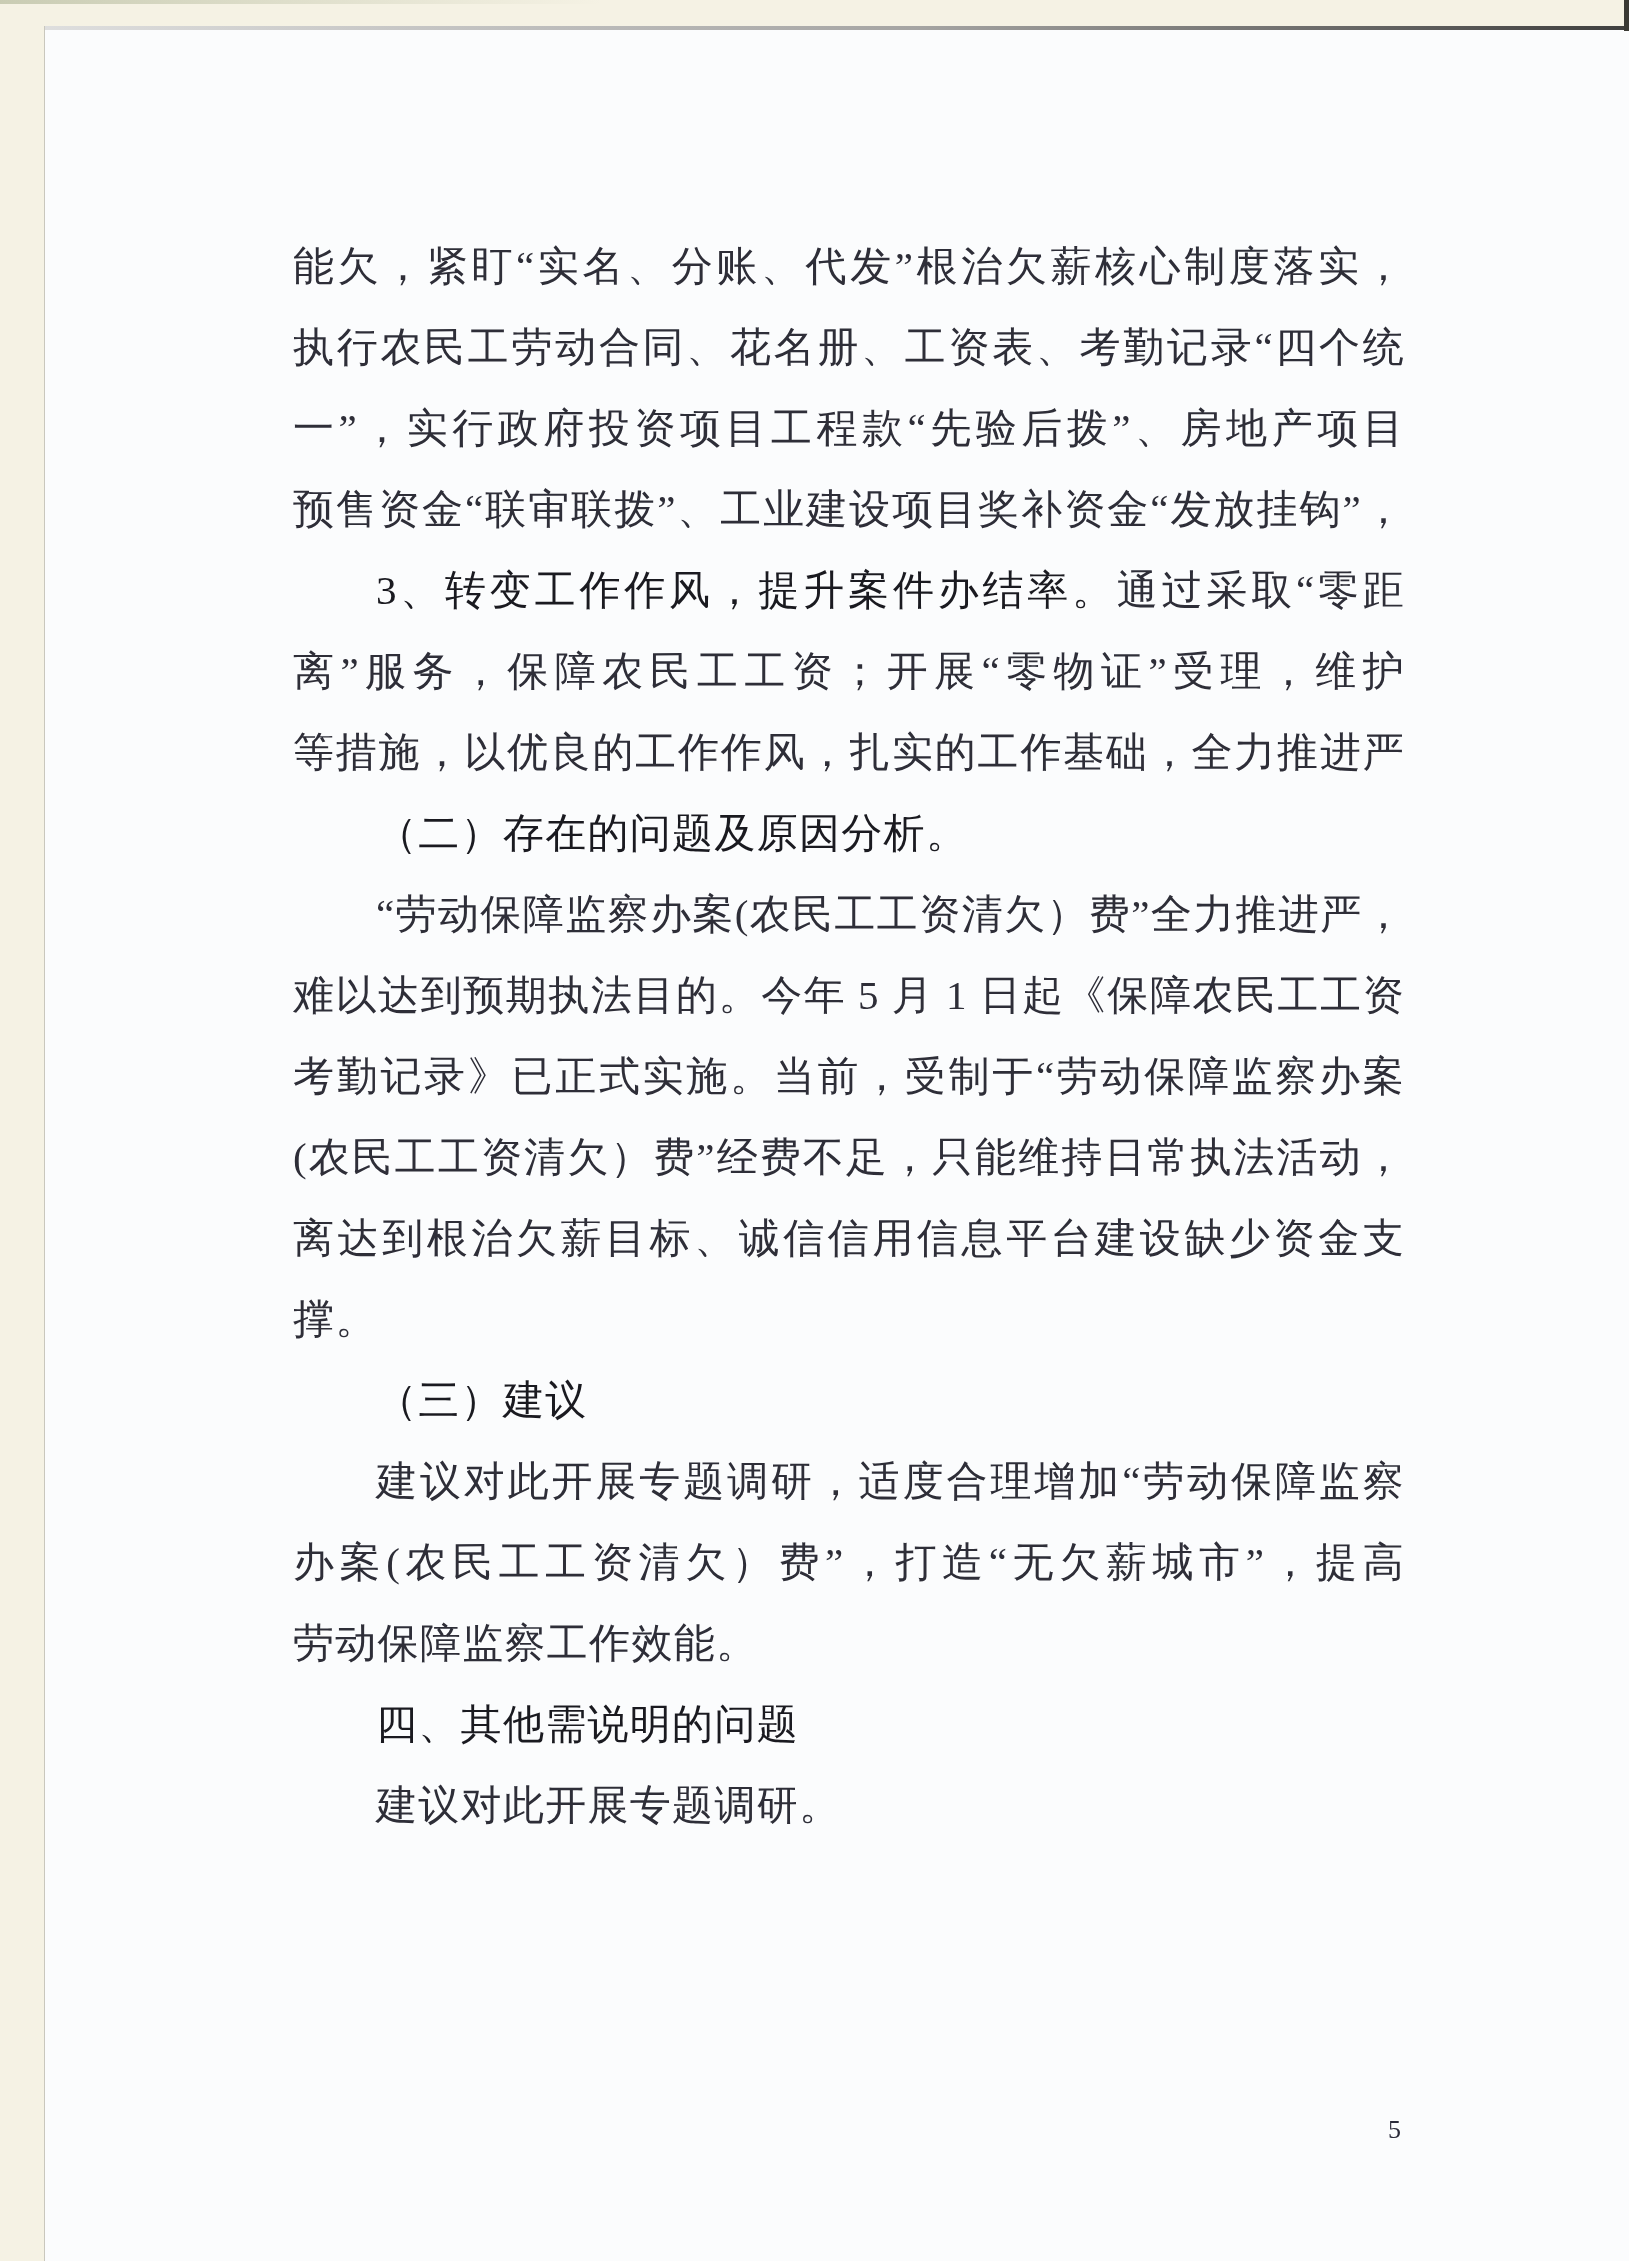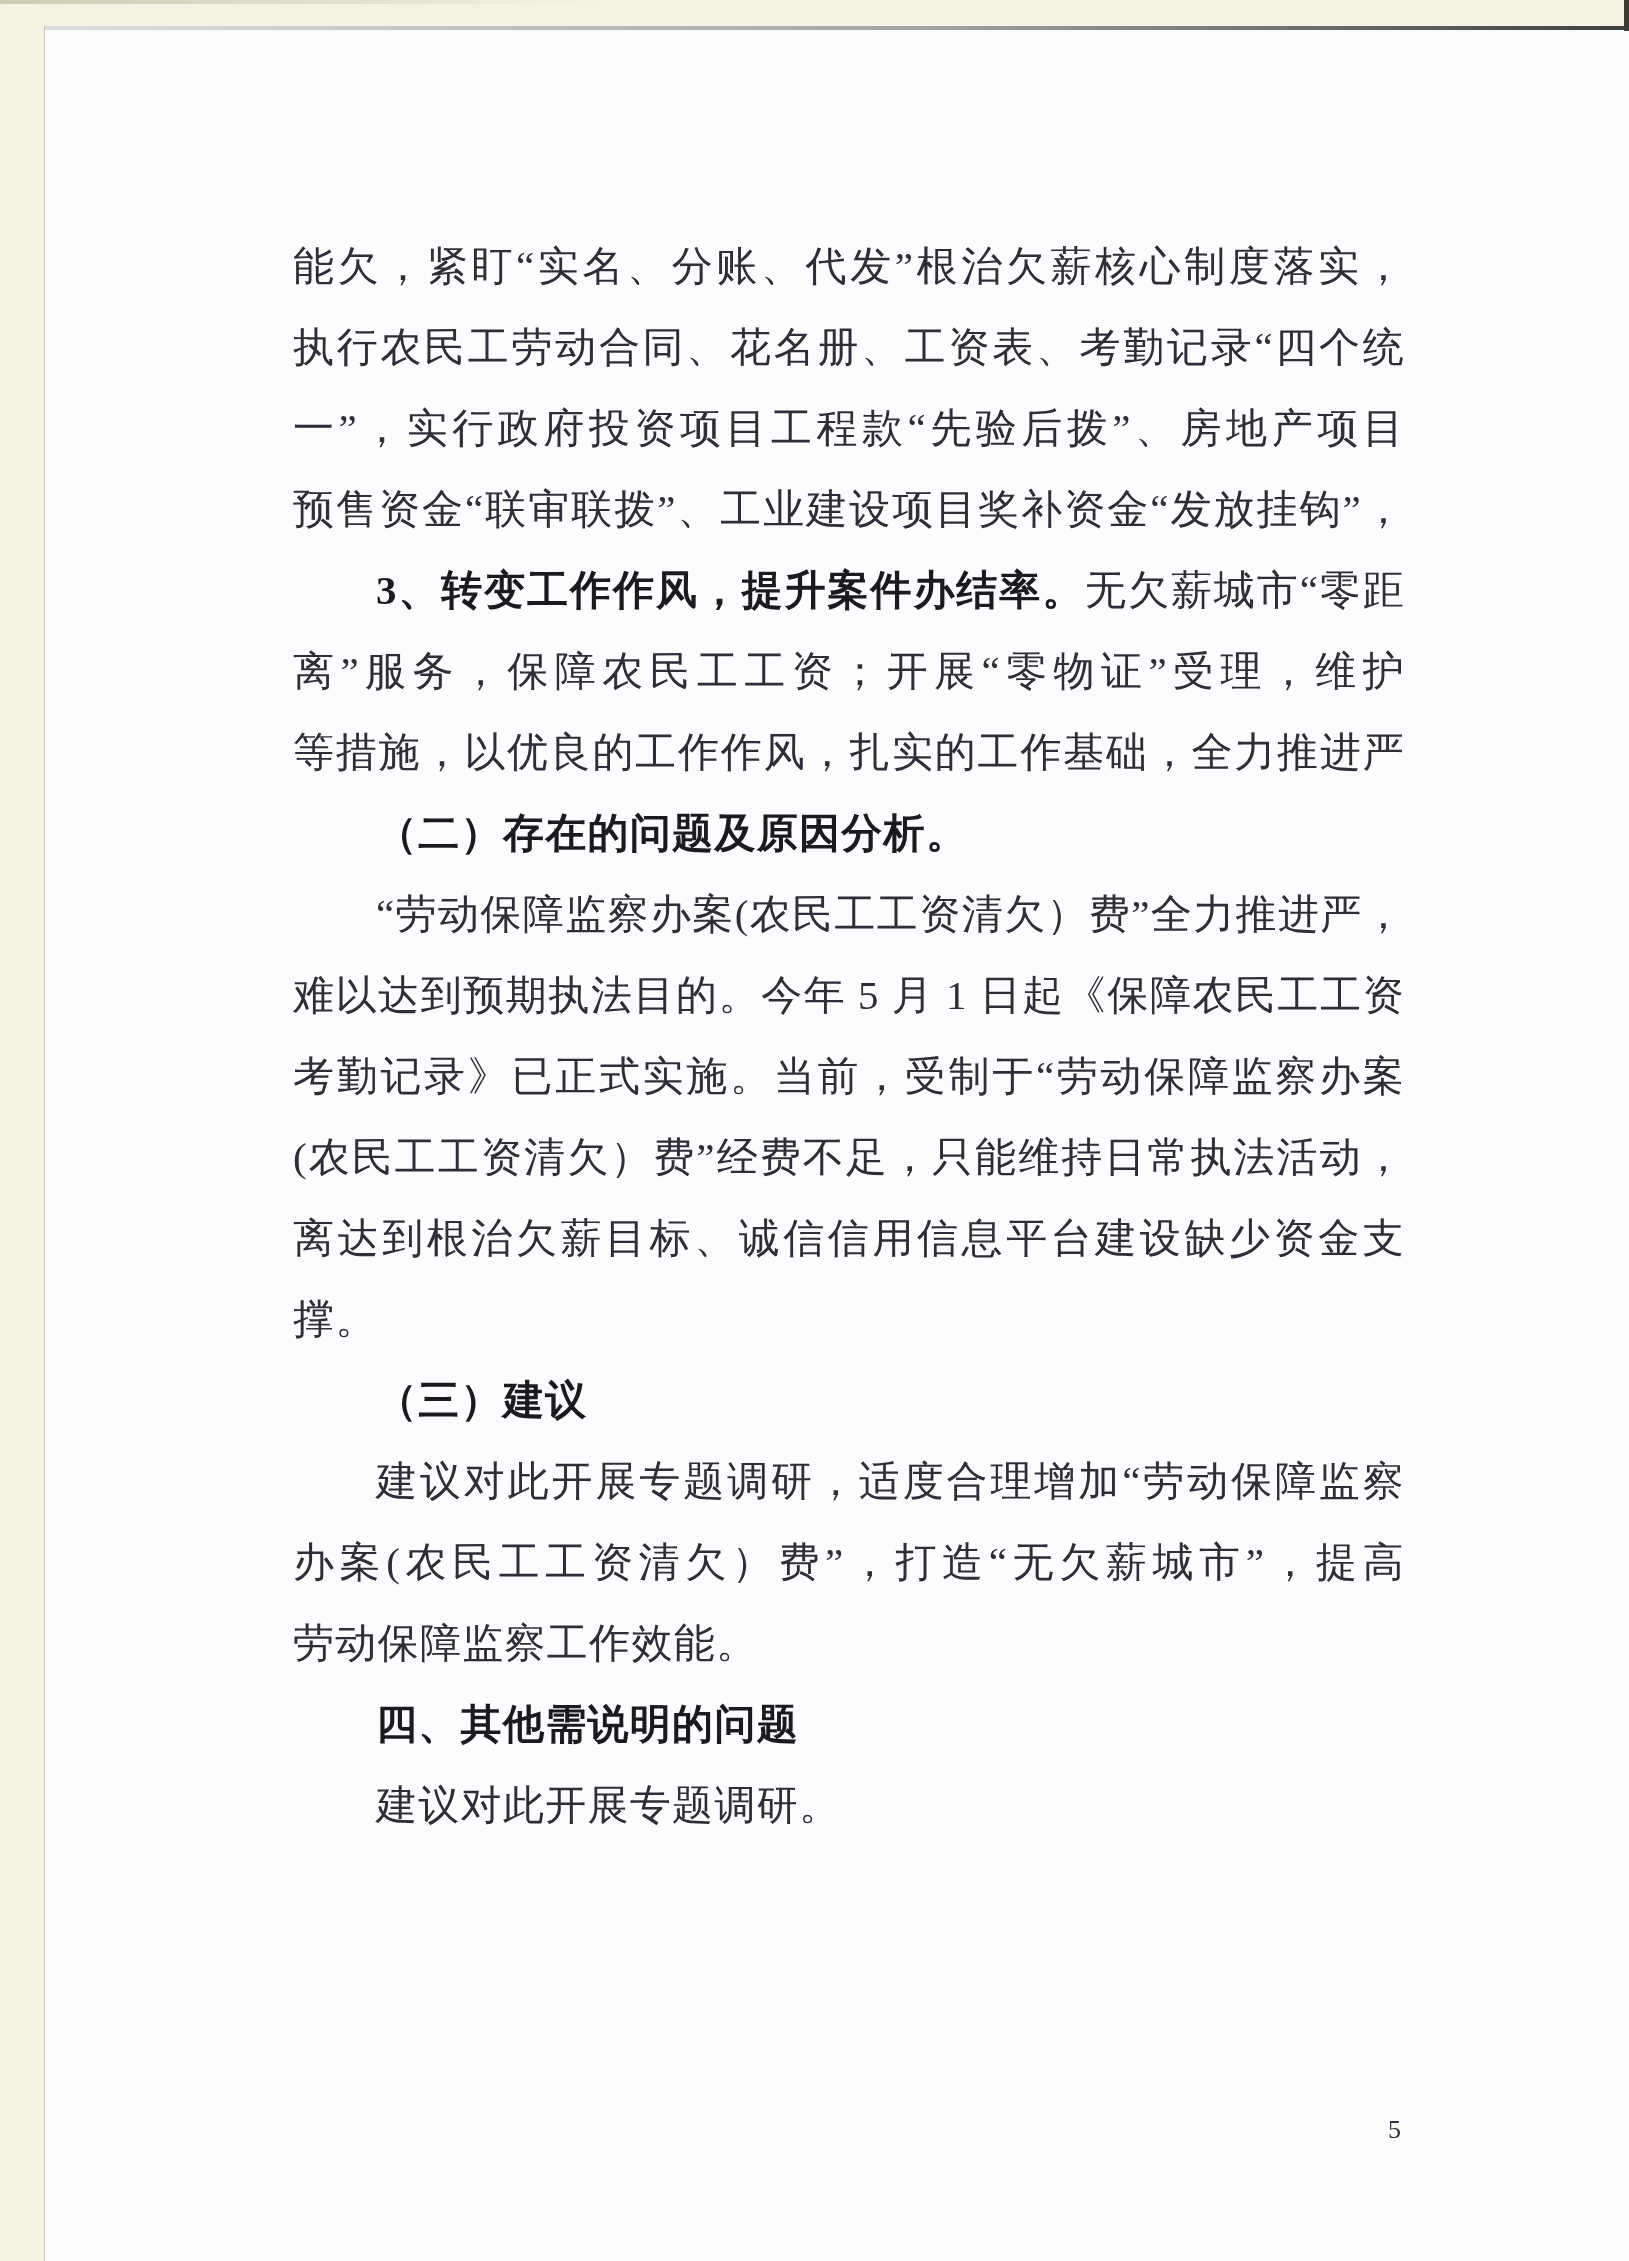--- a/index.html
+++ b/index.html
@@ -58,21 +58,21 @@
     text-align: justify;
     text-align-last: left;
     white-space: nowrap;
   }
   .line.justify {
     white-space: normal;
     text-align-last: justify;
   }
   .line.indent { padding-left: 83px; }
   .run.bold {
-    font-weight: bold;
+    font-weight: normal;
     color: #1a1a20;
   }
   .pagenum {
     position: absolute;
     left: 1372px; top: 2110px;
     width: 45px;
     font-size: 26px;
     line-height: 39px;
     color: #2b2b3a;
     text-align: center;
@@ -85,21 +85,21 @@
   <div class="page">
     <div class="page-top-shadow"></div>
   </div>
   <div class="top-strip"></div>
   <div class="corner-mark"></div>
   <div class="textblock">
       <div class="line justify"><span class="run">能欠，紧盯“实名、分账、代发”根治欠薪核心制度落实，</span></div>
       <div class="line justify"><span class="run">执行农民工劳动合同、花名册、工资表、考勤记录“四个统</span></div>
       <div class="line justify"><span class="run">一”，实行政府投资项目工程款“先验后拨”、房地产项目</span></div>
       <div class="line justify"><span class="run">预售资金“联审联拨”、工业建设项目奖补资金“发放挂钩”，</span></div>
-      <div class="line indent justify"><span class="run bold">3、转变工作作风，提升案件办结率。</span><span class="run">无欠薪城市“零距</span></div>
+      <div class="line indent justify"><span class="run bold">3、转变工作作风，提升案件办结率。</span><span class="run">通过采取“零距</span></div>
       <div class="line justify"><span class="run">离”服务，保障农民工工资；开展“零物证”受理，维护</span></div>
       <div class="line justify"><span class="run">等措施，以优良的工作作风，扎实的工作基础，全力推进严</span></div>
       <div class="line indent"><span class="run bold">（二）存在的问题及原因分析。</span></div>
       <div class="line indent justify"><span class="run">“劳动保障监察办案(农民工工资清欠）费”全力推进严，</span></div>
       <div class="line justify"><span class="run">难以达到预期执法目的。今年 5 月 1 日起《保障农民工工资</span></div>
       <div class="line justify"><span class="run">考勤记录》已正式实施。当前，受制于“劳动保障监察办案</span></div>
       <div class="line justify"><span class="run">(农民工工资清欠）费”经费不足，只能维持日常执法活动，</span></div>
       <div class="line justify"><span class="run">离达到根治欠薪目标、诚信信用信息平台建设缺少资金支</span></div>
       <div class="line"><span class="run">撑。</span></div>
       <div class="line indent"><span class="run bold">（三）建议</span></div>

